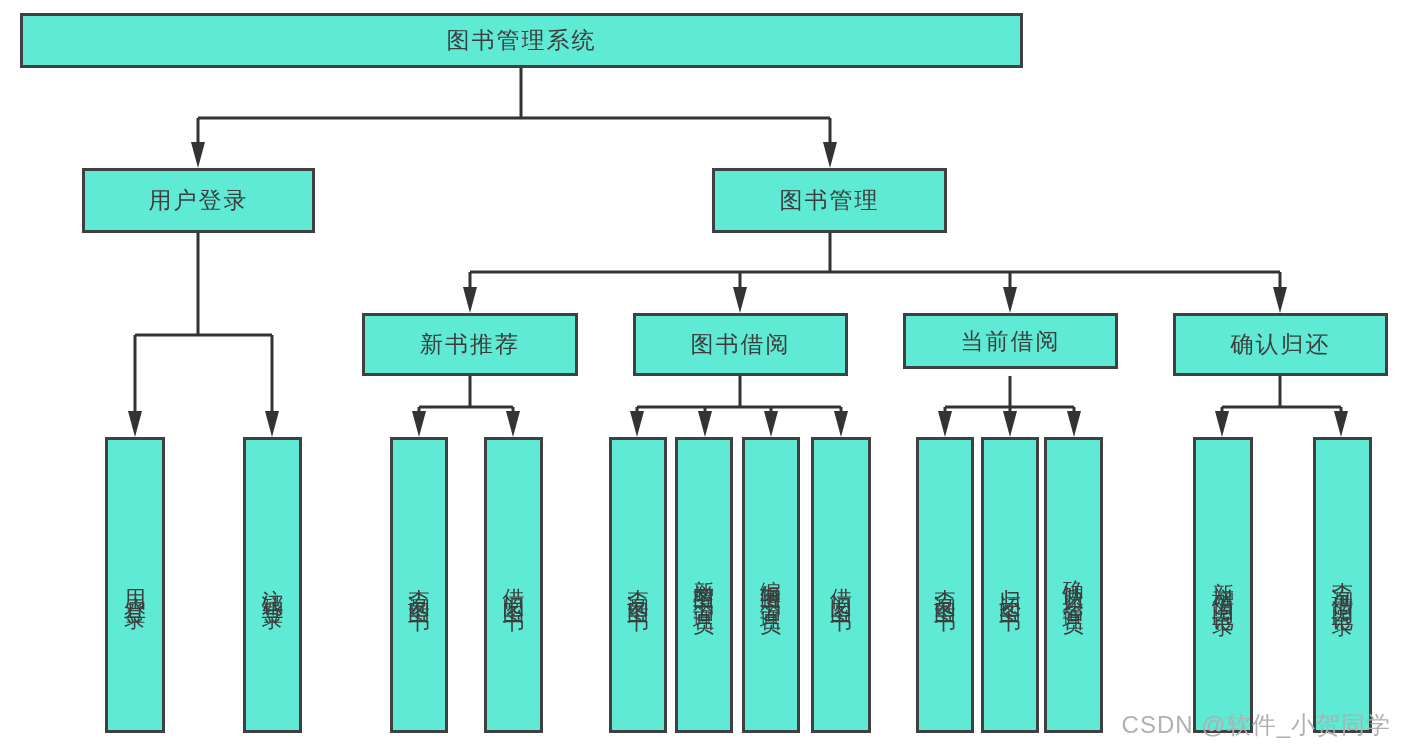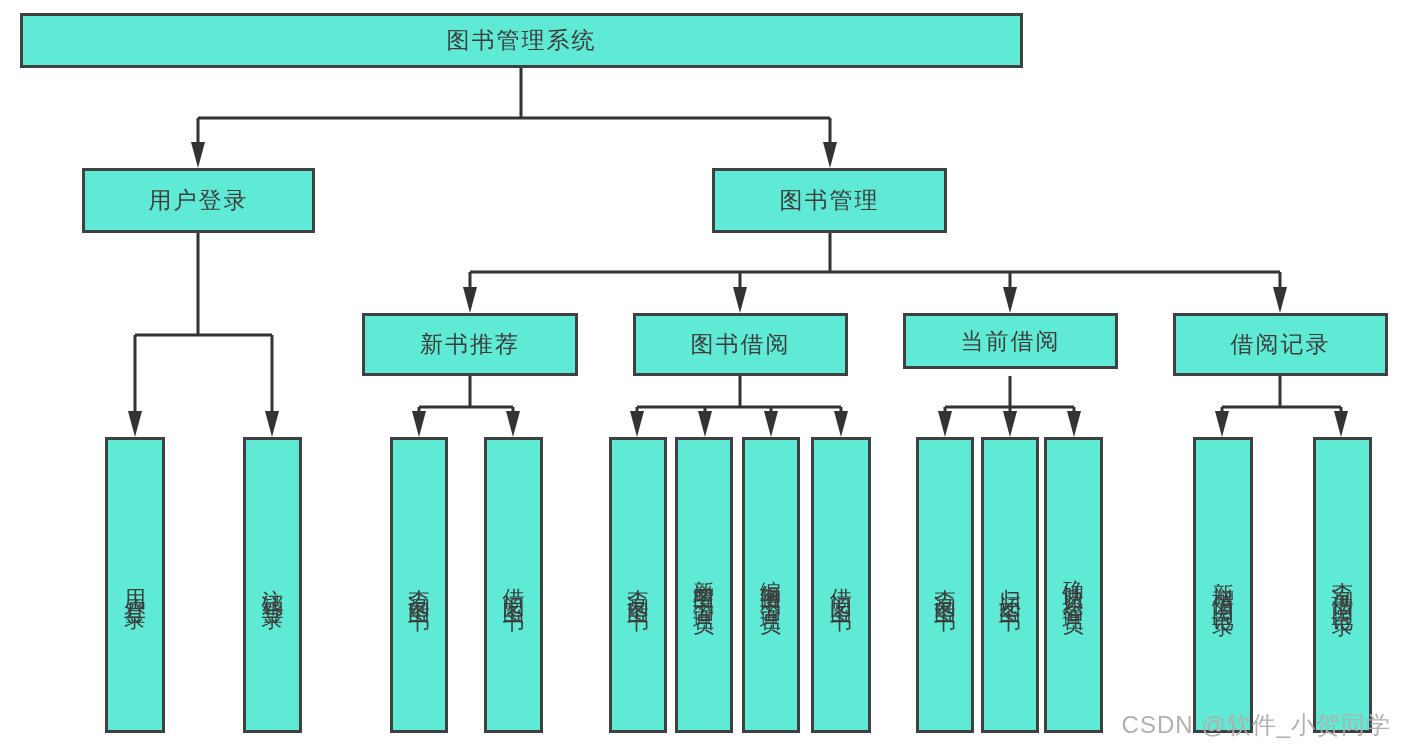--- a/index.html
+++ b/index.html
@@ -139,21 +139,21 @@
   <div class="node h-node" style="left:362px; top:313px; width:216px; height:63px;">
     <span>新书推荐</span>
   </div>
   <div class="node h-node" style="left:633px; top:313px; width:215px; height:63px;">
     <span>图书借阅</span>
   </div>
   <div class="node h-node" style="left:903px; top:313px; width:215px; height:56px;">
     <span>当前借阅</span>
   </div>
   <div class="node h-node" style="left:1173px; top:313px; width:215px; height:63px;">
-    <span>借阅记录</span>
+    <span>确认归还</span>
   </div>
 
   <div class="node leaf" style="left:105px; width:60px;">
     <span class="vtext">用户登录</span>
   </div>
   <div class="node leaf" style="left:243px; width:59px;">
     <span class="vtext">注销登录</span>
   </div>
 
   <div class="node leaf" style="left:390px; width:58px;">

